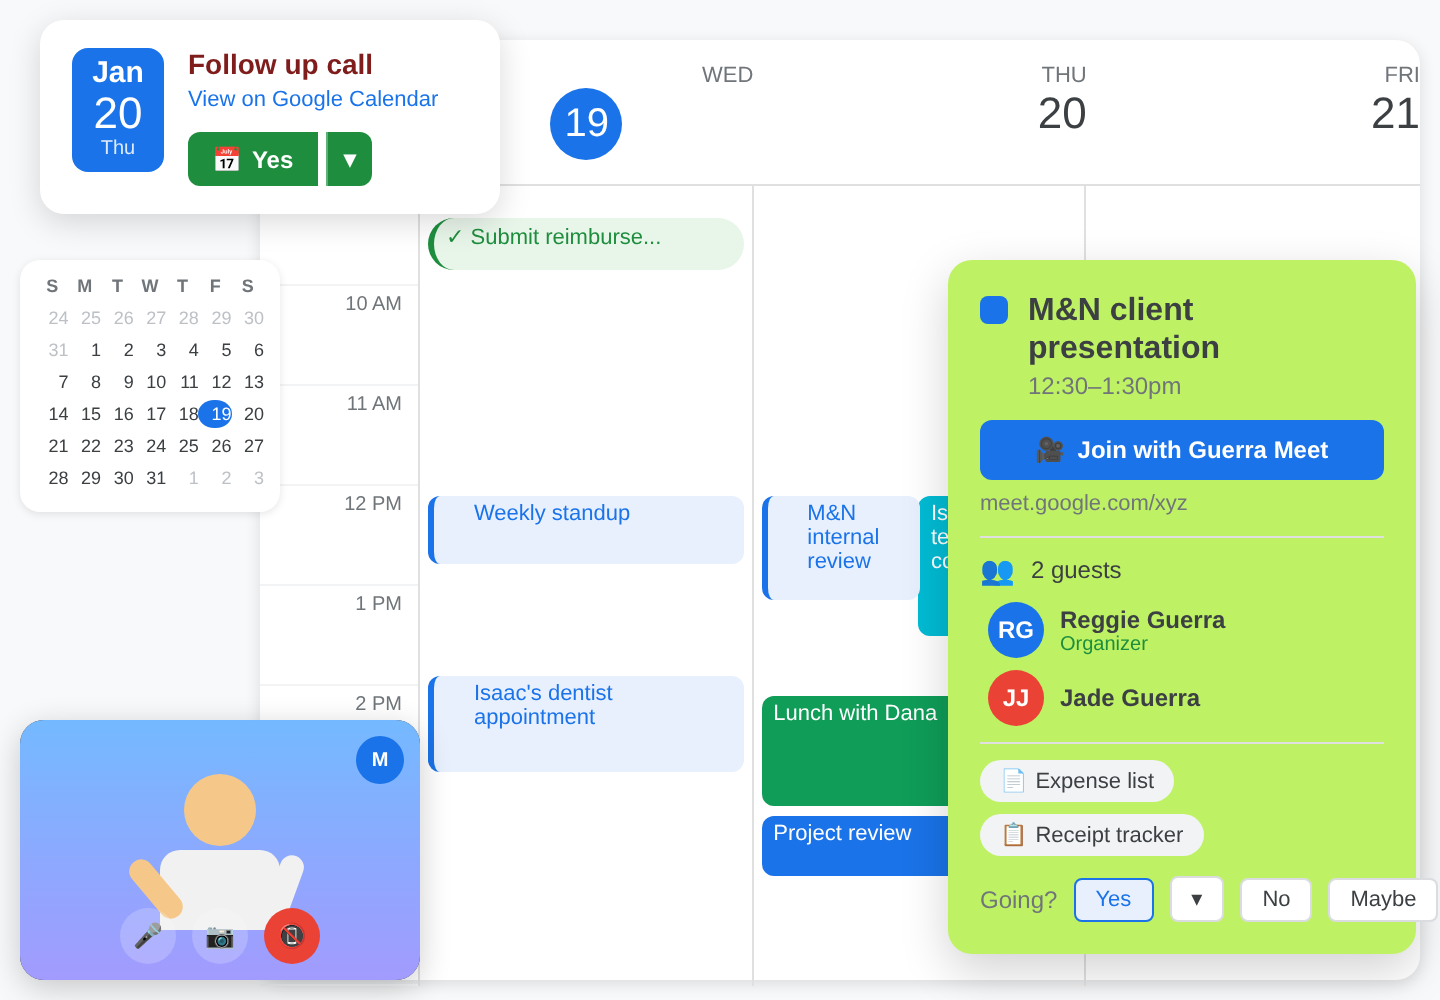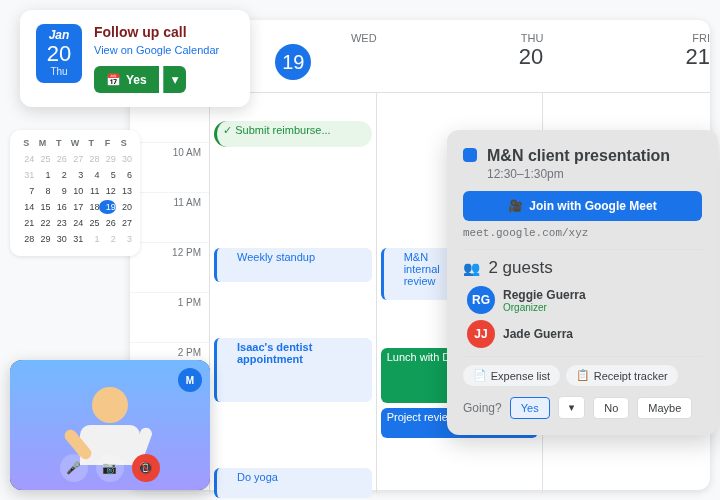--- a/index.html
+++ b/index.html
@@ -179,24 +179,23 @@
 
     .followup-date-box {
       background: #1a73e8;
       border-radius: 8px;
       text-align: center;
       padding: 4px 10px 6px;
       min-width: 46px;
     }
 
     .followup-date-box .month {
-      font-size: 12px;
+      font-size: 15px;
       color: #fff;
       font-weight: 600;
-      font-style: italic;
     }
 
     .followup-date-box .day-num {
       font-size: 22px;
       color: #fff;
       font-weight: 400;
       line-height: 1.1;
     }
 
     .followup-date-box .weekday {
@@ -301,23 +300,23 @@
       justify-content: center;
       font-size: 10px;
       color: #fff;
       font-weight: 700;
     }
 
     
     .event-popup {
       position: absolute;
       top: 130px;
-      right: 2px;
-      width: 271px;
-      background: #e5e5e5;
+      right: 12px;
+      width: 234px;
+      background: #bef264;
       border-radius: 12px;
       box-shadow: 0 8px 24px rgba(0,0,0,0.18);
       padding: 16px;
       z-index: 20;
     }
 
     .popup-header {
       display: flex;
       align-items: flex-start;
       gap: 10px;
@@ -360,34 +359,33 @@
       display: flex;
       align-items: center;
       justify-content: center;
       gap: 6px;
     }
 
     .popup-meet-url {
       font-size: 11px;
       color: #70757a;
       margin-bottom: 10px;
-      font-family: Liberation Mono, monospace;
     }
 
     .popup-divider { border: none; border-top: 1px solid #e0e0e0; margin: 8px 0; }
 
     .popup-guests {
       display: flex;
       align-items: center;
       gap: 8px;
       margin-bottom: 8px;
     }
 
     .popup-guests-icon { color: #70757a; font-size: 14px; }
-    .popup-guests-count { font-size: 17px; color: #3c4043; text-align: right; }
+    .popup-guests-count { font-size: 12px; color: #3c4043; text-align: right; }
 
     .guest-row {
       display: flex;
       align-items: center;
       gap: 8px;
       margin-bottom: 6px;
       padding-left: 4px;
     }
 
     .guest-avatar {
@@ -537,31 +535,28 @@
       <div class="time-slot">10 AM</div>
       <div class="time-slot">11 AM</div>
       <div class="time-slot">12 PM</div>
       <div class="time-slot">1 PM</div>
       <div class="time-slot">2 PM</div>
       <div class="time-slot">3 PM</div>
       <div class="time-slot">4 PM</div>
     </div>
 
     <div class="day-col-body">
-      <div class="event event-submit" style="top:28px;height:26px;border-radius:13px;">
+      <div class="event event-submit" style="top:16px;height:26px;border-radius:13px;">
         <span>✓ Submit reimburse...</span>
       </div>
       <div class="event event-lightblue" style="top:155px;height:34px;">
         <span>Weekly standup</span>
       </div>
-      <div class="event event-lightblue" style="top:245px;height:64px;font-weight:bold;">
+      <div class="event event-lightblue" style="top:245px;height:48px;">
         <span>Isaac's dentist appointment</span>
-      </div>
-      <div class="event event-lightblue" style="top:375px;height:30px;">
-        <span>Do yoga</span>
       </div>
     </div>
 
     <div class="day-col-body">
       <div class="event event-cyan" style="top:155px;height:70px;left:50%;right:2px;">
         <span style="white-space:pre-line;">Isaac
 teach
 conf...</span>
       </div>
       <div class="event event-lightblue" style="top:155px;height:52px;right:50%;">
@@ -687,21 +682,21 @@
   <div class="popup-header">
     <div class="popup-color-dot"></div>
     <div>
       <div class="popup-title">M&amp;N client presentation</div>
       <div class="popup-time">12:30–1:30pm</div>
     </div>
   </div>
 
   <button class="btn-meet">
     <span>🎥</span>
-    <span>Join with Google Meet</span>
+    <span>Join with Guerra Meet</span>
   </button>
   <div class="popup-meet-url">meet.google.com/xyz</div>
 
   <hr class="popup-divider">
 
   <div class="popup-guests">
     <span class="popup-guests-icon">👥</span>
     <span class="popup-guests-count">2 guests</span>
   </div>
 

